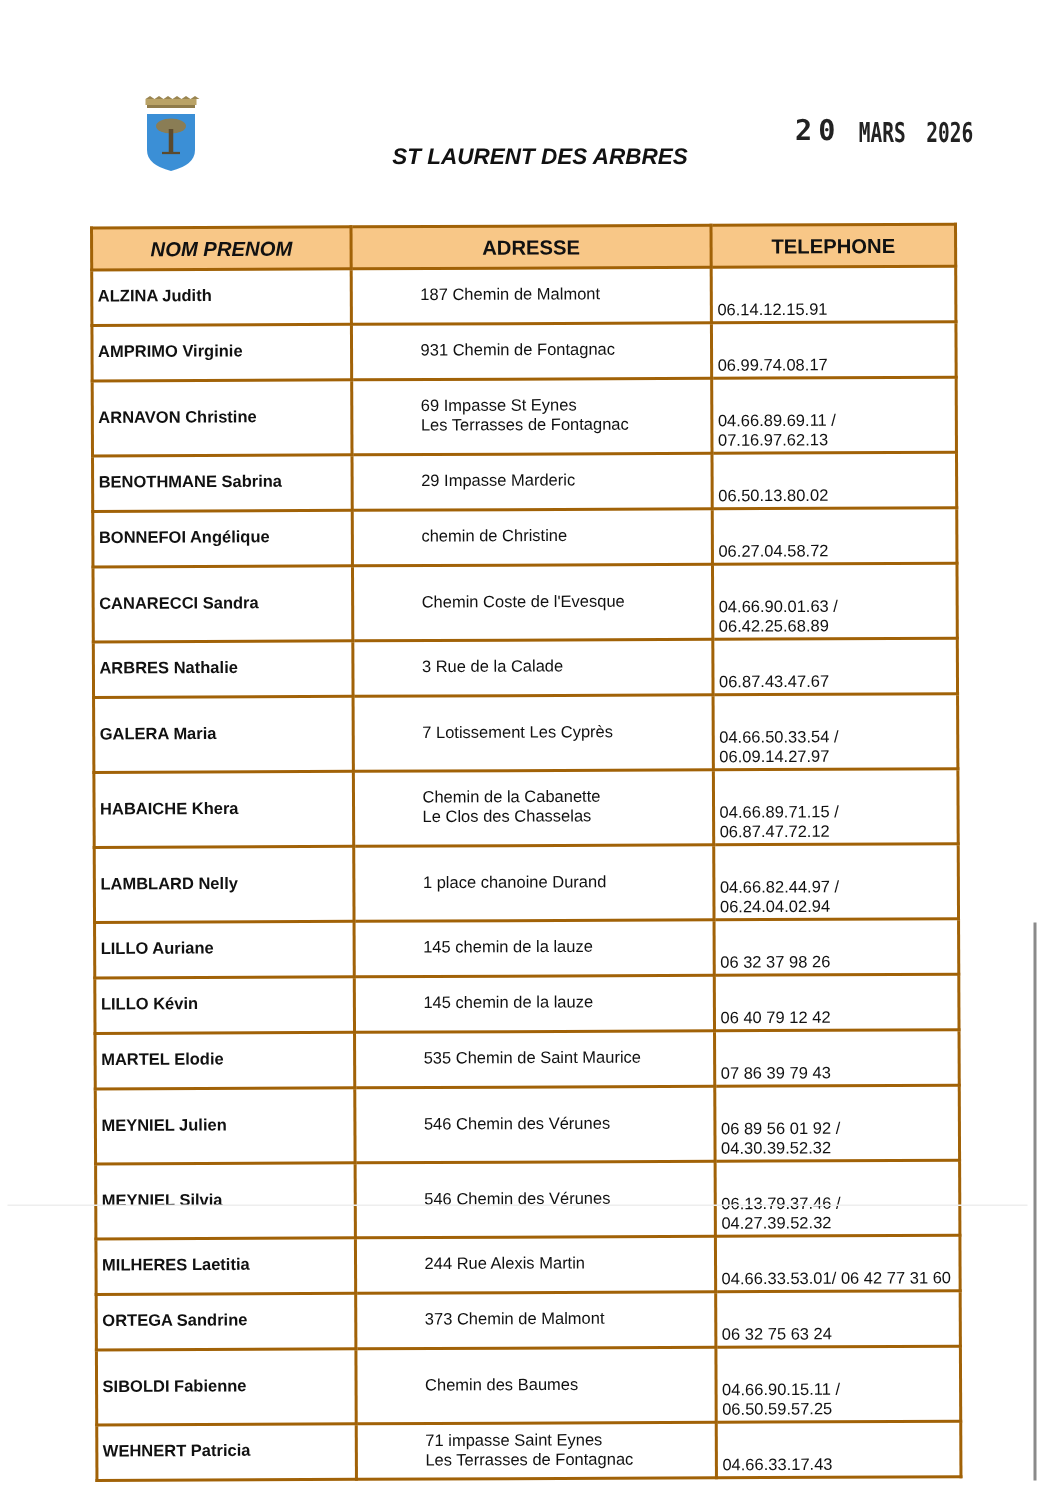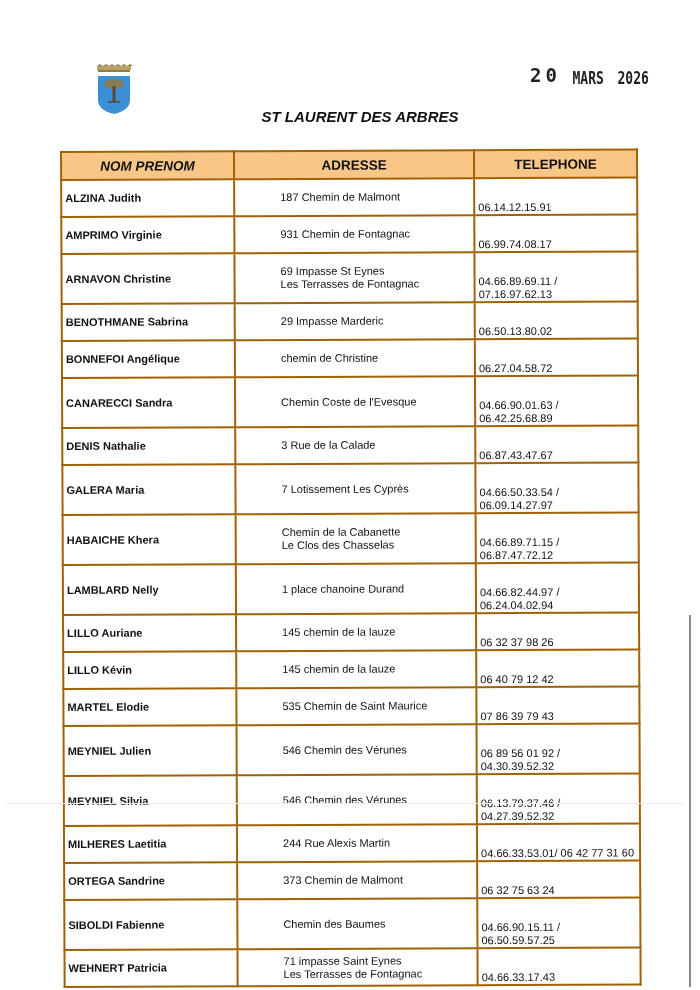--- a/index.html
+++ b/index.html
@@ -10,24 +10,24 @@
     .page { position: absolute; inset: 0; }
     .crest {
       position: absolute; left: 94px; top: 64px; width: 40px; height: 52px;
     }
     .title {
       position: absolute; left: 200px; top: 68px; width: 320px; text-align: center;
       font-weight: bold; font-style: italic; font-size: 18px; letter-spacing: 0.2px;
     }
     .subtitle {
       position: absolute; left: 210px; top: 96px; width: 300px; text-align: center;
-      font-weight: bold; font-style: italic; font-size: 15px; margin-top: 12px;
+      font-weight: bold; font-style: italic; font-size: 15px;
     }
     .stamp {
-      position: absolute; left: 530px; top: 64px; font-family: "DejaVu Sans Mono", monospace;
+      position: absolute; left: 530px; top: 76px; font-family: "DejaVu Sans Mono", monospace;
       font-weight: bold; color: #222; white-space: nowrap;
     }
     .stamp .day { font-size: 19px; letter-spacing: 4px; }
     .stamp .month { font-size: 13px; transform: scaleY(1.4); display: inline-block; margin-left: 2px; }
     .stamp .year { font-size: 13px; transform: scaleY(1.4); display: inline-block; margin-left: 4px; }
 
     table.list {
       position: absolute; left: 60px; top: 151px; width: 578px;
       border-collapse: collapse; transform: rotate(-0.25deg); transform-origin: top left;
     }
@@ -117,21 +117,21 @@
           <td class="c3">06.27.04.58.72</td>
         </tr>
         <tr style="height: 29px;">
           <td class="c1">CANARECCI Sandra</td>
           <td class="c2">
             <div>Chemin Coste de l'Evesque</div>
           </td>
           <td class="c3">04.66.90.01.63 / 06.42.25.68.89</td>
         </tr>
         <tr style="height: 30px;">
-          <td class="c1">DENIS Nathalie</td>
+          <td class="c1">ARBRES Nathalie</td>
           <td class="c2">
             <div>3 Rue de la Calade</div>
           </td>
           <td class="c3">06.87.43.47.67</td>
         </tr>
         <tr style="height: 28px;">
           <td class="c1">GALERA Maria</td>
           <td class="c2">
             <div>7 Lotissement Les Cyprès</div>
           </td>

